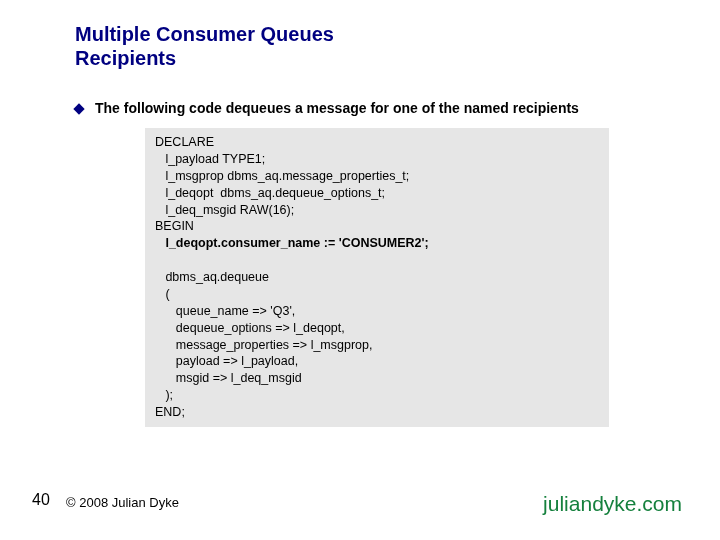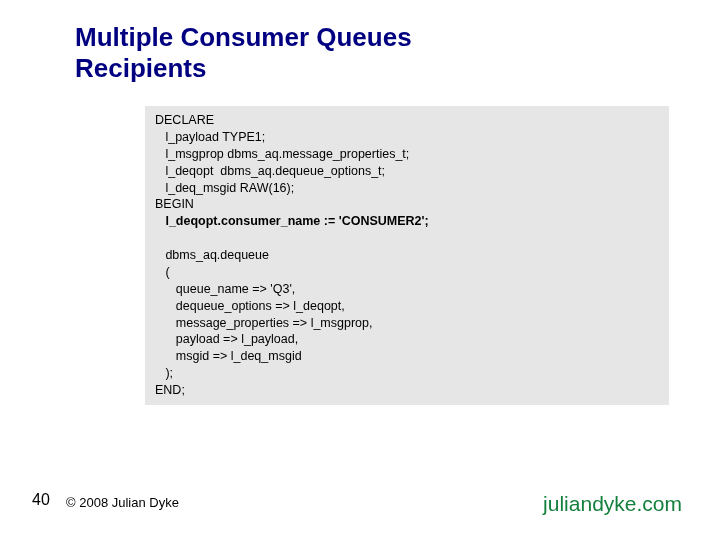--- a/index.html
+++ b/index.html
@@ -1,44 +1,48 @@
 <!DOCTYPE html>
 <html><head>
 <meta charset="utf-8">
 <style>
   * { margin: 0; padding: 0; box-sizing: border-box; }
   html, body { width: 720px; height: 540px; font-family: Arial, Helvetica, sans-serif; background: #fff; color: #000; }
   .slide { position: relative; width: 720px; height: 540px; }
-  .title { position: absolute; left: 75px; top: 22px; font-size: 26px; font-weight: bold; color: #000080; line-height: 1.2; }
+  .title { position: absolute; left: 75px; top: 22px; font-size: 20px; font-weight: bold; color: #000080; line-height: 1.2; }
   .content { position: absolute; left: 75px; top: 100px; width: 600px; }
   .bullet-row { display: flex; align-items: flex-start; margin-bottom: 12px; }
   .diamond { width: 8px; height: 8px; background: #000080; transform: rotate(45deg); flex-shrink: 0; margin-top: 5px; margin-right: 12px; }
   .diamond-small { width: 7px; height: 7px; background: #000080; transform: rotate(45deg); flex-shrink: 0; margin-top: 4px; margin-right: 10px; }
   .bullet-text { font-size: 14px; font-weight: bold; }
-  .code-block { background: #e6e6e6; margin-left: 70px; margin-top: 6px; padding: 6px 10px 6px 10px; font-family: Arial, Helvetica, sans-serif; font-size: 12.5px; line-height: 1.35; white-space: pre; width: 524px; }
+  .code-block { background: #e6e6e6; margin-left: 70px; margin-top: 6px; padding: 6px 10px 6px 10px; font-family: Arial, Helvetica, sans-serif; font-size: 12.5px; line-height: 1.35; white-space: pre; width: 464px; }
   .code-block .bold { font-weight: bold; }
   .notes-block { position: absolute; left: 75px; top: 408px; width: 600px; }
   .sub-bullets { margin-left: 30px; margin-top: 3px; }
   .sub-bullets .bullet-row { margin-bottom: 2px; }
   .sub-bullets .bullet-text { font-weight: normal; font-size: 13.5px; }
   .page-num { position: absolute; left: 32px; bottom: 31px; font-size: 16px; }
   .copyright { position: absolute; left: 66px; bottom: 30px; font-size: 13px; }
   .domain { position: absolute; right: 38px; bottom: 24px; font-size: 21px; color: #15803d; font-weight: normal; font-family: Arial, sans-serif; }
 </style>
 </head>
 <body>
 
 <div class="slide">
 
   <div class="title">
     <span>Multiple Consumer Queues</span><br>
     <span>Recipients</span>
   </div>
 
   <div class="content">
+    <div class="bullet-row">
+      <div class="diamond"></div>
+      <div class="bullet-text">The following code dequeues a message for one of the named recipients</div>
+    </div>
 
     <div class="code-block"><span>DECLARE</span>
 <span>   l_payload TYPE1;</span>
 <span>   l_msgprop dbms_aq.message_properties_t;</span>
 <span>   l_deqopt  dbms_aq.dequeue_options_t;</span>
 <span>   l_deq_msgid RAW(16);</span>
 <span>BEGIN</span>
 <span class="bold">   l_deqopt.consumer_name := 'CONSUMER2';</span>
 <span></span>
 <span>   dbms_aq.dequeue</span>

